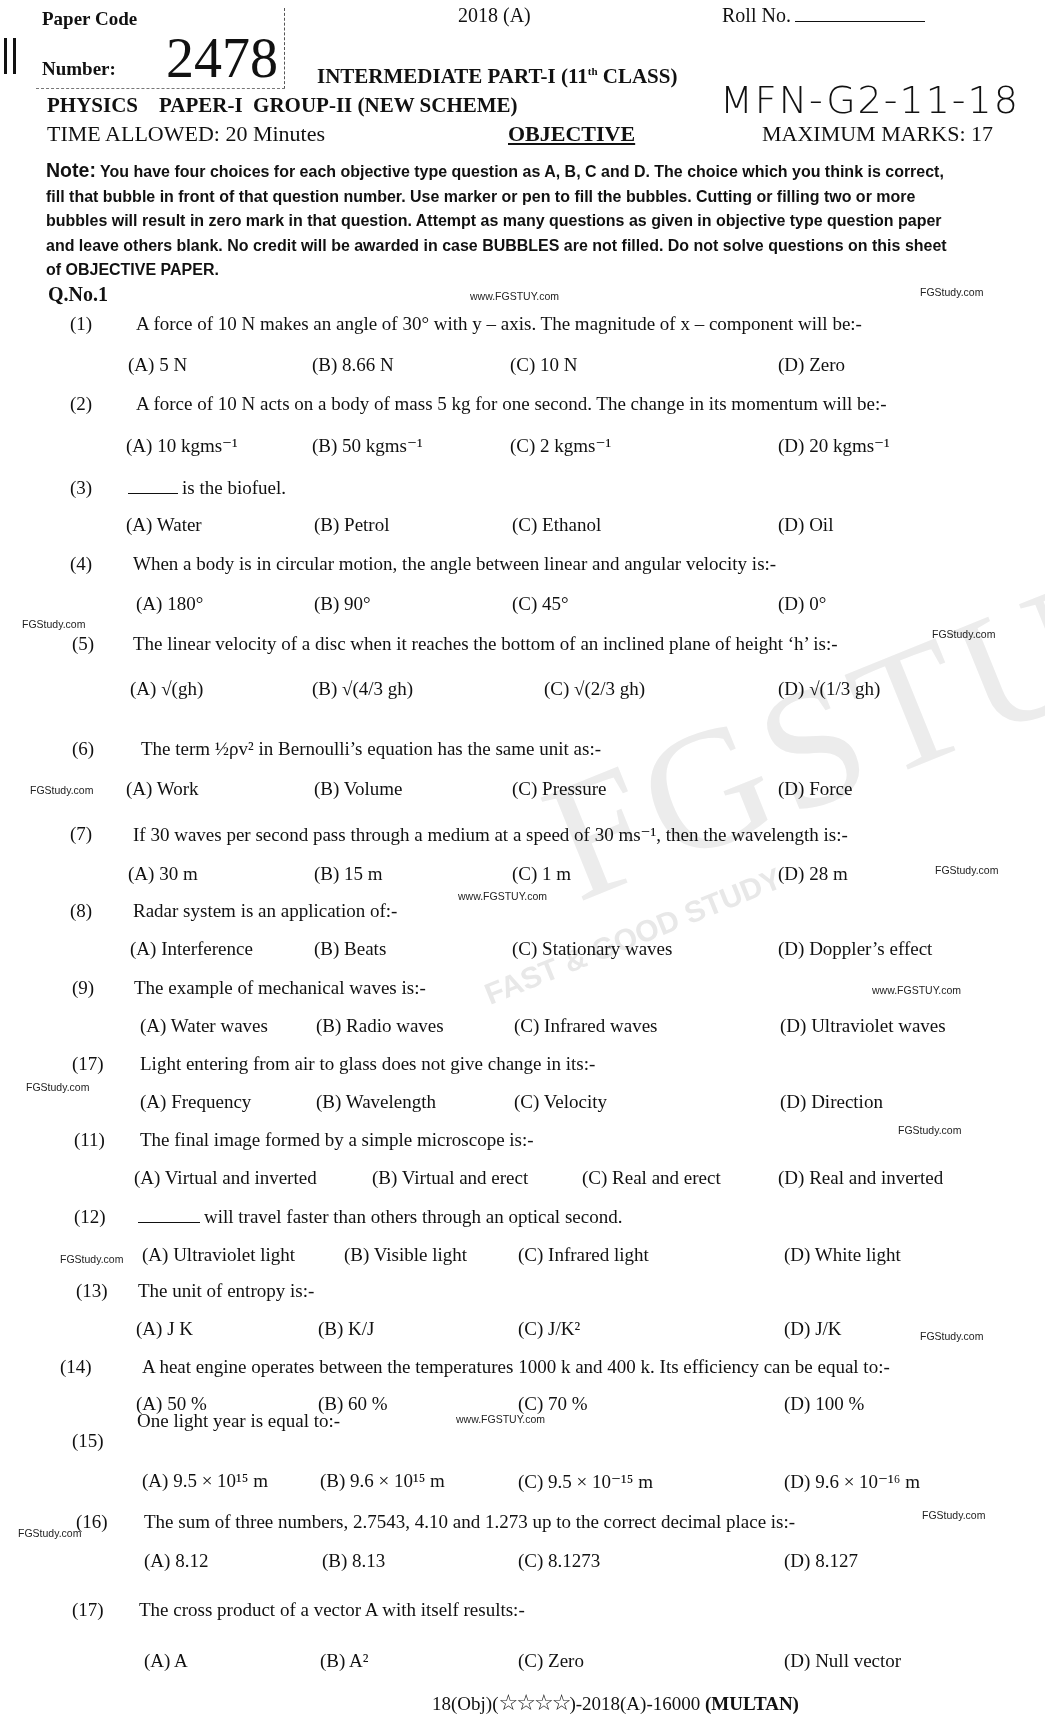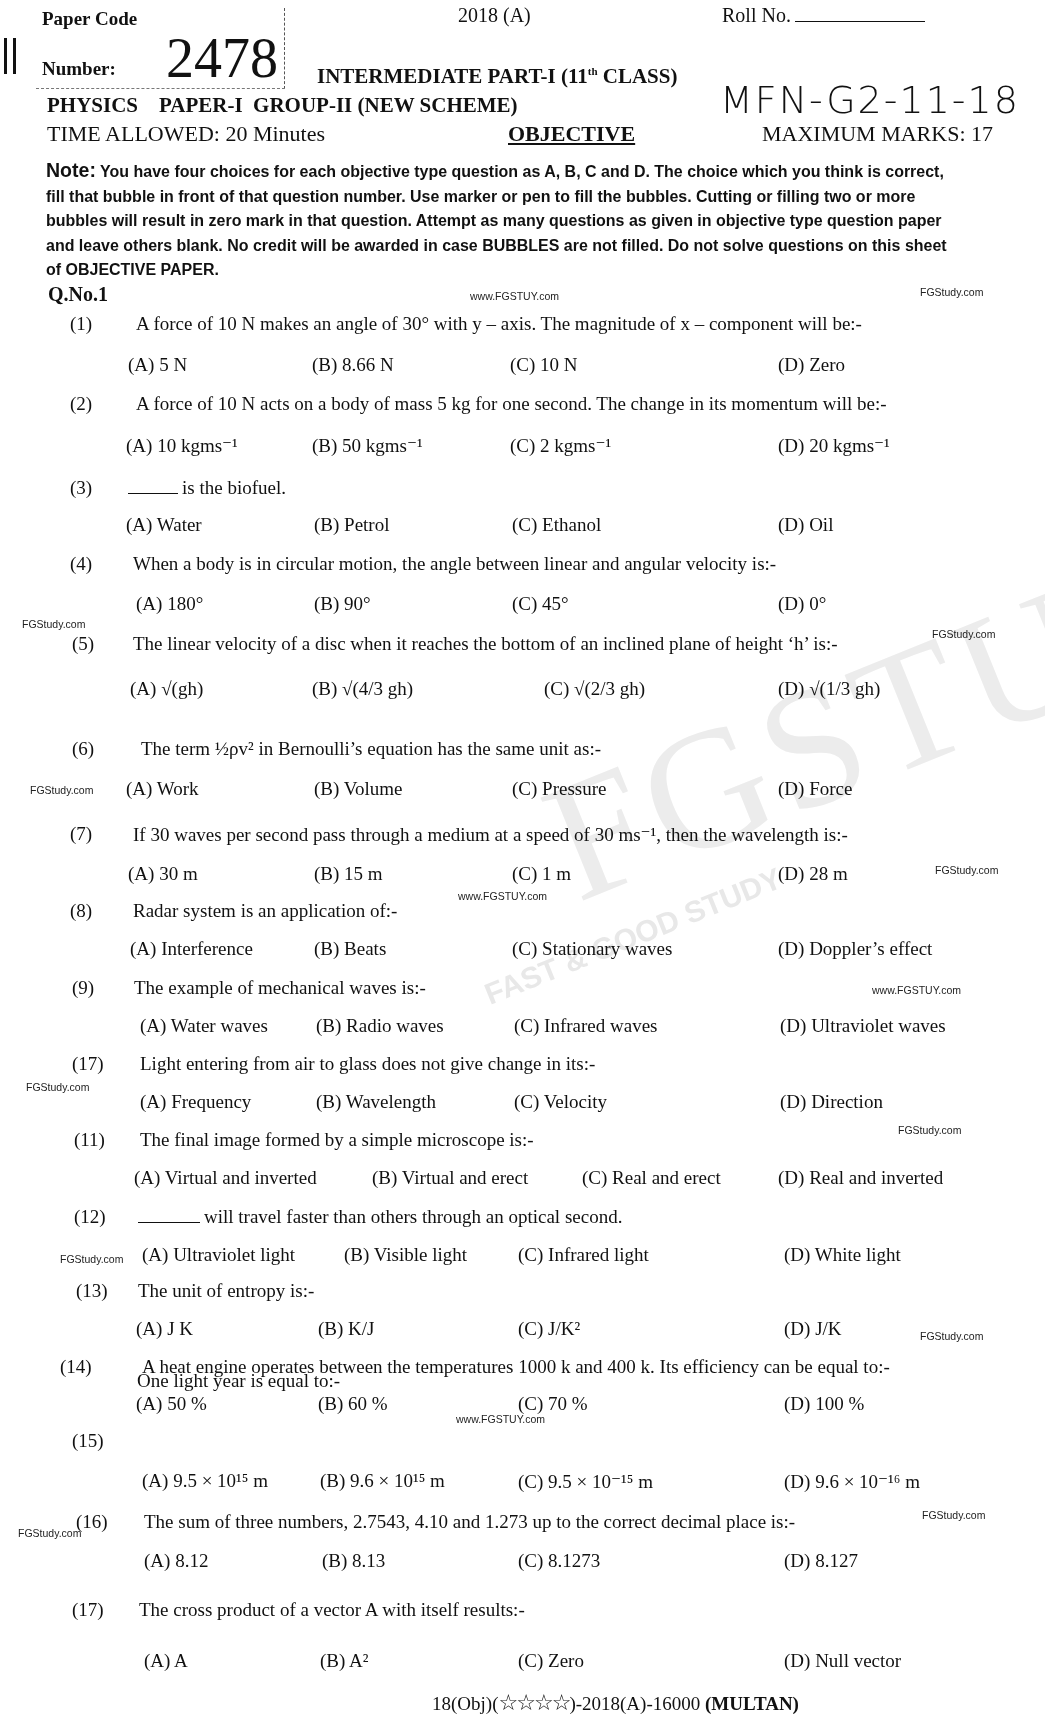--- a/index.html
+++ b/index.html
@@ -201,21 +201,21 @@
     <span class="q-text" style="left:142px; top:1356px;">A heat engine operates between the temperatures 1000 k and 400 k.  Its efficiency can be equal to:-</span>
     <span class="opt" style="left:136px; top:1393px;">(A) 50 %</span>
     <span class="opt" style="left:318px; top:1393px;">(B)  60 %</span>
     <span class="opt" style="left:518px; top:1393px;">(C)  70 %</span>
     <span class="opt" style="left:784px; top:1393px;">(D)  100 %</span>
     <span class="abs wm-small" style="left:456px; top:1413px;">www.FGSTUY.com</span>
   </div>
 
   <div>
     <span class="q-num" style="left:72px; top:1430px;">(15)</span>
-    <span class="q-text" style="left:137px; top:1370px;">One light year is equal to:-</span>
+    <span class="q-text" style="left:137px; top:1410px;">One light year is equal to:-</span>
     <span class="opt" style="left:142px; top:1470px;">(A) 9.5 × 10¹⁵ m</span>
     <span class="opt" style="left:320px; top:1470px;">(B) 9.6 × 10¹⁵ m</span>
     <span class="opt" style="left:518px; top:1470px;">(C) 9.5 × 10⁻¹⁵ m</span>
     <span class="opt" style="left:784px; top:1470px;">(D) 9.6 × 10⁻¹⁶ m</span>
   </div>
 
   <div>
     <span class="q-num" style="left:76px; top:1511px;">(16)</span>
     <span class="q-text" style="left:144px; top:1511px;">The sum of three numbers, 2.7543,  4.10 and 1.273 up to the correct decimal place is:-</span>
     <span class="abs wm-small" style="left:922px; top:1509px;">FGStudy.com</span>

